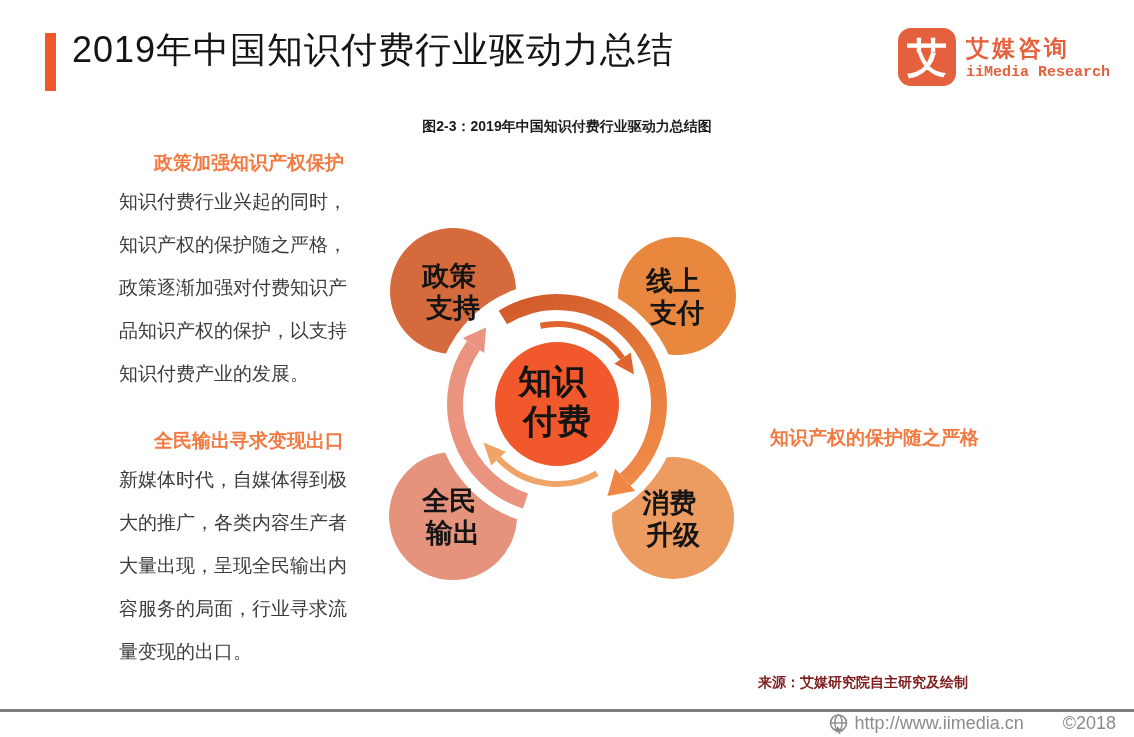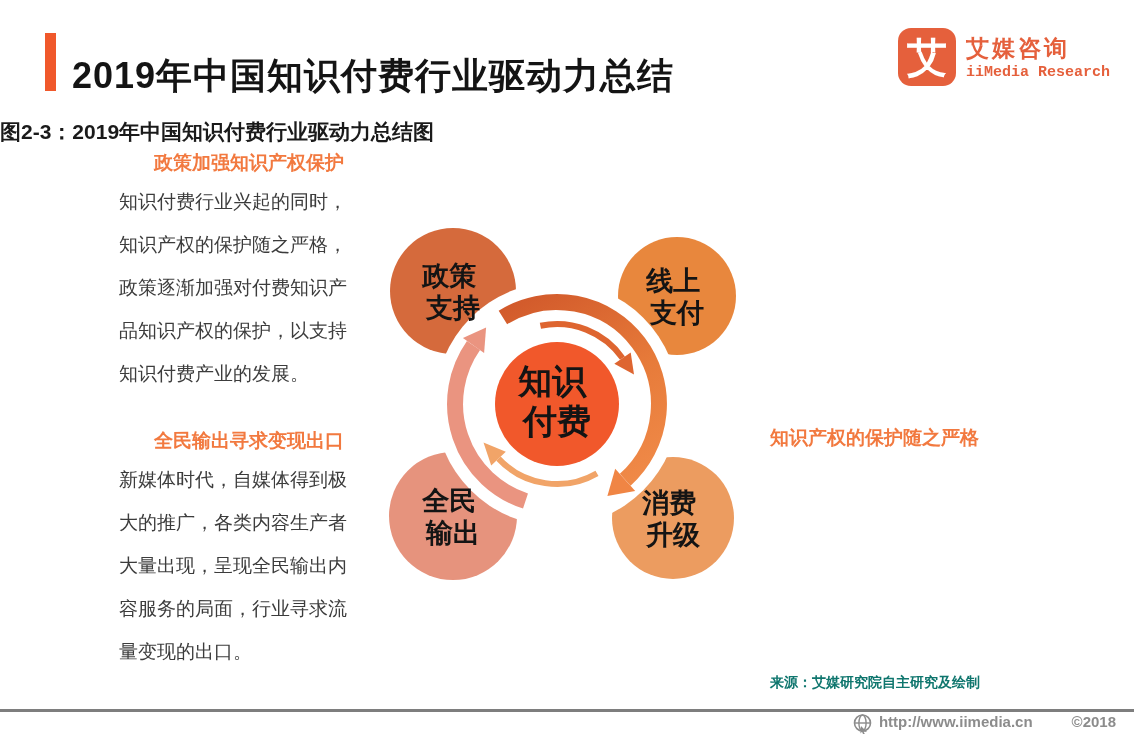--- a/index.html
+++ b/index.html
@@ -1,50 +1,50 @@
 <!DOCTYPE html>
 <html><head>
 <meta charset="utf-8">
 <style>
   * { margin:0; padding:0; box-sizing:border-box; }
   body { font-family:"Liberation Sans","DejaVu Sans",sans-serif; background:#fff; }
   .page { position:relative; width:1134px; height:737px; background:#ffffff; overflow:hidden; }
 
   
   .accent-bar { position:absolute; left:45px; top:33px; width:11px; height:58px; background:#F0582B; }
-  .main-title { position:absolute; left:72px; top:52px; font-size:36px; font-weight:700; color:#141414; letter-spacing:1px; white-space:nowrap;text-align:right; }
+  .main-title { position:absolute; left:72px; top:26px; font-size:36px; font-weight:400; color:#141414; letter-spacing:1px; white-space:nowrap;text-align:right; }
 
   .logo { position:absolute; right:24px; top:28px; display:flex; align-items:center; }
   .logo-square { width:58px; height:58px; background:#E5603C; border-radius:13px; display:flex; align-items:center; justify-content:center; }
   .logo-glyph { color:#fff; font-size:40px; font-weight:800; line-height:1; }
   .logo-text { margin-left:10px; }
   .logo-cn { font-size:23px; font-weight:800; color:#E5603C; letter-spacing:3px; line-height:32px; }
   .logo-en { font-size:15px; font-weight:700; color:#E5603C; line-height:18px;font-family:Liberation Mono, monospace; }
 
-  .figure-caption { position:absolute; left:0; right:0; top:118px; text-align:left; font-size:21px; font-weight:800; color:#1A1A1A; }
+  .figure-caption { position:absolute; left:0; right:0; top:118px; text-align:center; font-size:14px; font-weight:800; color:#1A1A1A; }
 
   
   .block { position:absolute; width:260px; }
   .block h3 { font-size:19px; font-weight:800; color:#F2793F; text-align:center; line-height:26px; margin-bottom:4px; white-space:nowrap; }
   .block .body { font-size:19px; line-height:43px; color:#3C3C3C; white-space:pre-line; }
   .block-policy { left:119px; top:150px; }
   .block-output { left:119px; top:428px; }
   .block-payment { left:770px; top:150px; }
   .block-consumption { left:770px; top:425px; }
   .block-consumption h3 { text-align:left; }
 
   
   .diagram { position:absolute; left:357px; top:204px; width:400px; height:400px; }
   .node-label { font-size:27px; font-weight:800; fill:#141414; text-anchor:middle; }
   .center-label { font-size:34px; font-weight:800; fill:#141414; text-anchor:middle; }
 
   
-  .source-note { position:absolute; left:758px; top:674px; font-size:14px; font-weight:700; color:#0f766e;margin-left:12px; }
+  .source-note { position:absolute; left:758px; top:674px; font-size:14px; font-weight:700; color:#7f1d1d; }
   .footer-rule { position:absolute; left:0; top:709px; width:1134px; height:3px; background:#7E7E7E; }
-  .footer { position:absolute; right:2px; top:713px; display:flex; font-size:15px; font-weight:700; color:#8C8C8C; white-space:nowrap; }
+  .footer { position:absolute; right:2px; top:713px; display:flex; font-size:18px; font-weight:400; color:#8C8C8C; white-space:nowrap; }
   .footer .globe { margin-right:6px; }
   .footer .url { margin-right:18px; }
   .footer .copyright { margin-right:16px;margin-left:21px; }
 </style>
 </head>
 <body>
 
 <div class="page">
 
   <div class="accent-bar"></div>

